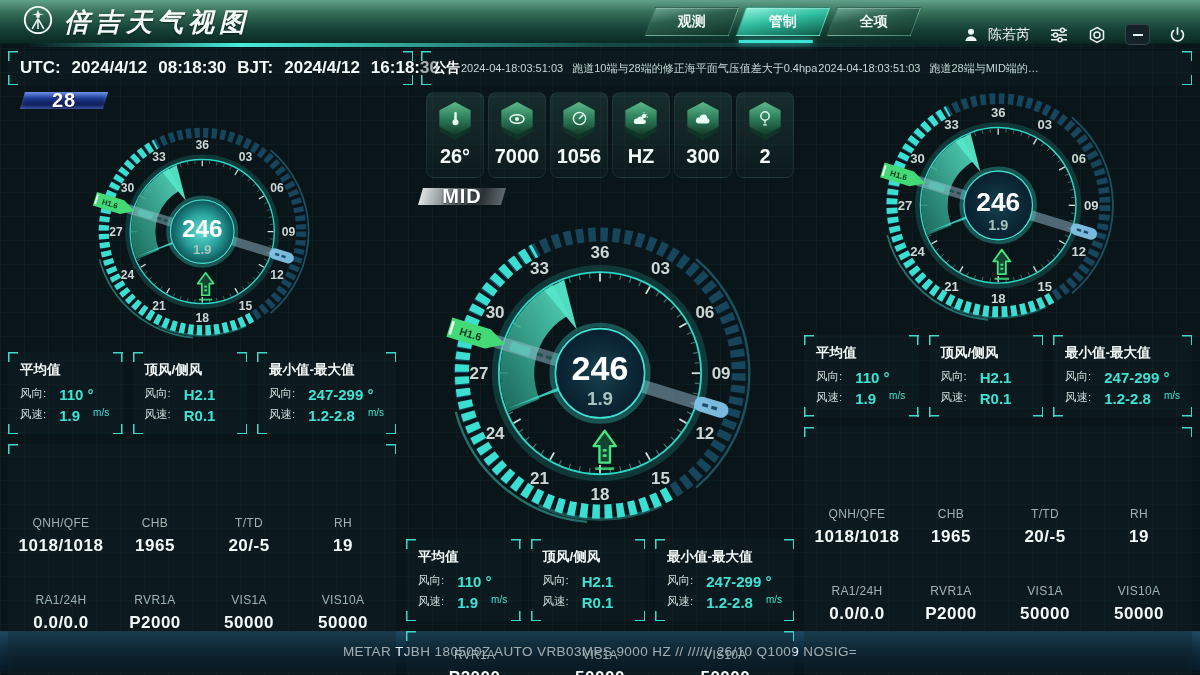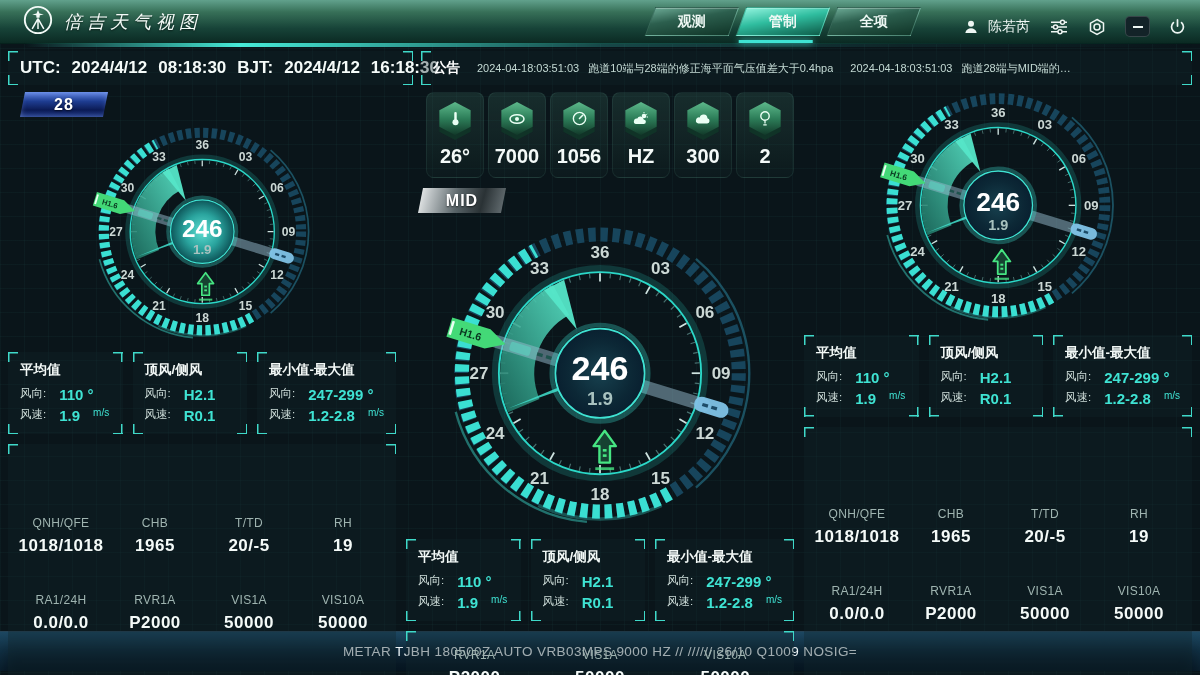--- a/index.html
+++ b/index.html
@@ -10,32 +10,32 @@
                      linear-gradient(90deg,rgba(70,160,150,.05) 1px,transparent 1px);
     background-size:24px 24px;}
   
   .hdr{position:relative;height:44px;z-index:5;
     background:linear-gradient(180deg,#61a18c 0%,#377058 28%,#174338 66%,#0b2a23 100%);
     border-bottom:1px solid #06211c;}
   .hdr::after{content:"";position:absolute;left:0;right:0;bottom:-4px;height:4px;
     background:linear-gradient(90deg,rgba(63,227,211,0) 2%,#47ecd9 20%,rgba(63,227,211,.25) 50%,rgba(63,227,211,.08) 75%,rgba(63,227,211,0) 100%);
     filter:blur(.4px);}
   .brand{display:flex;align-items:center;gap:10px;height:44px;padding-left:22px;width:330px;}
-  .brand-title{font-size:18px;font-weight:400;font-style:italic;letter-spacing:5px;color:#f4fbf8;
+  .brand-title{font-size:26px;font-weight:700;font-style:italic;letter-spacing:5px;color:#f4fbf8;
     text-shadow:0 1px 2px rgba(0,0,0,.55);white-space:nowrap;}
   .tabs{position:absolute;left:650px;top:7px;display:flex;gap:7px;}
   .tab{position:relative;width:84px;height:29px;transform:skewX(-20deg);cursor:pointer;
     background:linear-gradient(170deg,#6aa893 0%,#2c5f4e 40%,#113629 100%);
     border:1px solid rgba(150,220,200,.22);display:flex;align-items:center;justify-content:center;
     box-shadow:inset 0 1px 0 rgba(255,255,255,.25);}
   .tab span{transform:skewX(20deg);font-size:14px;font-weight:700;color:#eef8f4;}
   .tab.active{background:linear-gradient(170deg,#8ff2dc 0%,#2fbd9f 45%,#0f5c49 100%);}
   .tab.active::after{content:"";position:absolute;left:4px;right:4px;bottom:-8px;height:3px;
     transform:skewX(20deg);background:#3fe3d3;box-shadow:0 0 7px #3fe3d3;}
-  .user-cluster{position:absolute;right:14px;top:16px;display:flex;align-items:center;gap:19px;}
+  .user-cluster{position:absolute;right:14px;top:24px;display:flex;align-items:center;gap:19px;}
   .user-cluster .uicon{display:flex;align-items:center;cursor:pointer;}
   .user-name{font-size:14px;color:#f0f8f5;margin-left:-10px;}
   .win-btn{width:25px;height:21px;background:#132328;border:1px solid rgba(255,255,255,.16);
     border-radius:5px;display:flex;align-items:center;justify-content:center;cursor:pointer;}
   .win-btn i{display:block;width:10px;height:2px;background:#eef6f3;}
   
   .bracket{position:relative;
     background-image:
       linear-gradient(#3fd9c9,#3fd9c9),linear-gradient(#3fd9c9,#3fd9c9),
       linear-gradient(#3fd9c9,#3fd9c9),linear-gradient(#3fd9c9,#3fd9c9),
@@ -45,31 +45,31 @@
     background-position:0 0,0 0,100% 0,100% 0,0 100%,0 100%,100% 100%,100% 100%;
     background-size:10px 1.5px,1.5px 10px,10px 1.5px,1.5px 10px,10px 1.5px,1.5px 10px,10px 1.5px,1.5px 10px;
     background-color:rgba(16,38,44,.35);}
   
   .infobar{display:flex;gap:8px;padding:7px 8px 3px;height:44px;}
   .time-box{width:405px;display:flex;align-items:center;gap:11px;padding:0 12px;
     font-size:17px;font-weight:700;color:#f5fbf9;white-space:nowrap;}
   .sun-box{width:196px;display:grid;grid-template-columns:1.05fr 1fr;align-content:center;
     row-gap:4px;font-size:11.5px;color:#d8e8e3;padding:0 10px;white-space:nowrap;
     border-left:1px solid rgba(63,217,201,.18);}
-  .notice-box{flex:1;min-width:0;display:flex;align-items:center;gap:17px;padding:0 12px;
+  .notice-box{flex:1;min-width:0;display:flex;align-items:center;gap:1px;padding:0 12px;
     font-size:11px;color:#c4dad4;}
   .notice-label{font-size:13.5px;font-weight:800;color:#fff;flex:none;}
   .notice-item{white-space:nowrap;overflow:hidden;min-width:0;flex:0 1 auto;}
   .notice-item .n-time{margin-right:9px;color:#c4dad4;}
   
   .main{display:grid;grid-template-columns:1fr 1fr 1fr;gap:10px;padding:4px 8px 6px;height:543px;}
   .col{display:flex;flex-direction:column;gap:10px;min-width:0;}
   .badge-row{height:25px;flex:none;padding-left:12px;}
-  .badge{width:88px;height:25px;display:flex;align-items:center;justify-content:center;
-    font-size:16px;font-weight:800;color:#fff;letter-spacing:1px;
+  .badge{width:88px;height:17px;display:flex;align-items:center;justify-content:center;
+    font-size:20px;font-weight:800;color:#fff;letter-spacing:1px;
     clip-path:polygon(5px 0,100% 0,calc(100% - 5px) 100%,0 100%);
     text-shadow:0 1px 2px rgba(0,0,0,.6);}
   .badge-blue{background:linear-gradient(180deg,#5d82e0 0%,#1e3c90 38%,#0c1b55 72%,#17307c 100%);
     box-shadow:inset 0 0 6px rgba(160,190,255,.5);}
   .badge-steel{background:linear-gradient(105deg,#f2f4f4 0%,#b9bfc1 16%,#596468 45%,#2a3235 72%,#6b7579 100%);}
   .gauge-wrap{flex:1;min-height:0;display:flex;align-items:center;justify-content:center;margin-top:-6px;}
   .gauge-wrap svg{height:100%;max-width:100%;}
   
   .tiles{height:86px;display:flex;gap:4px;flex:none;padding-left:20px;}
   .tile{flex:1;display:flex;flex-direction:column;align-items:center;justify-content:center;

